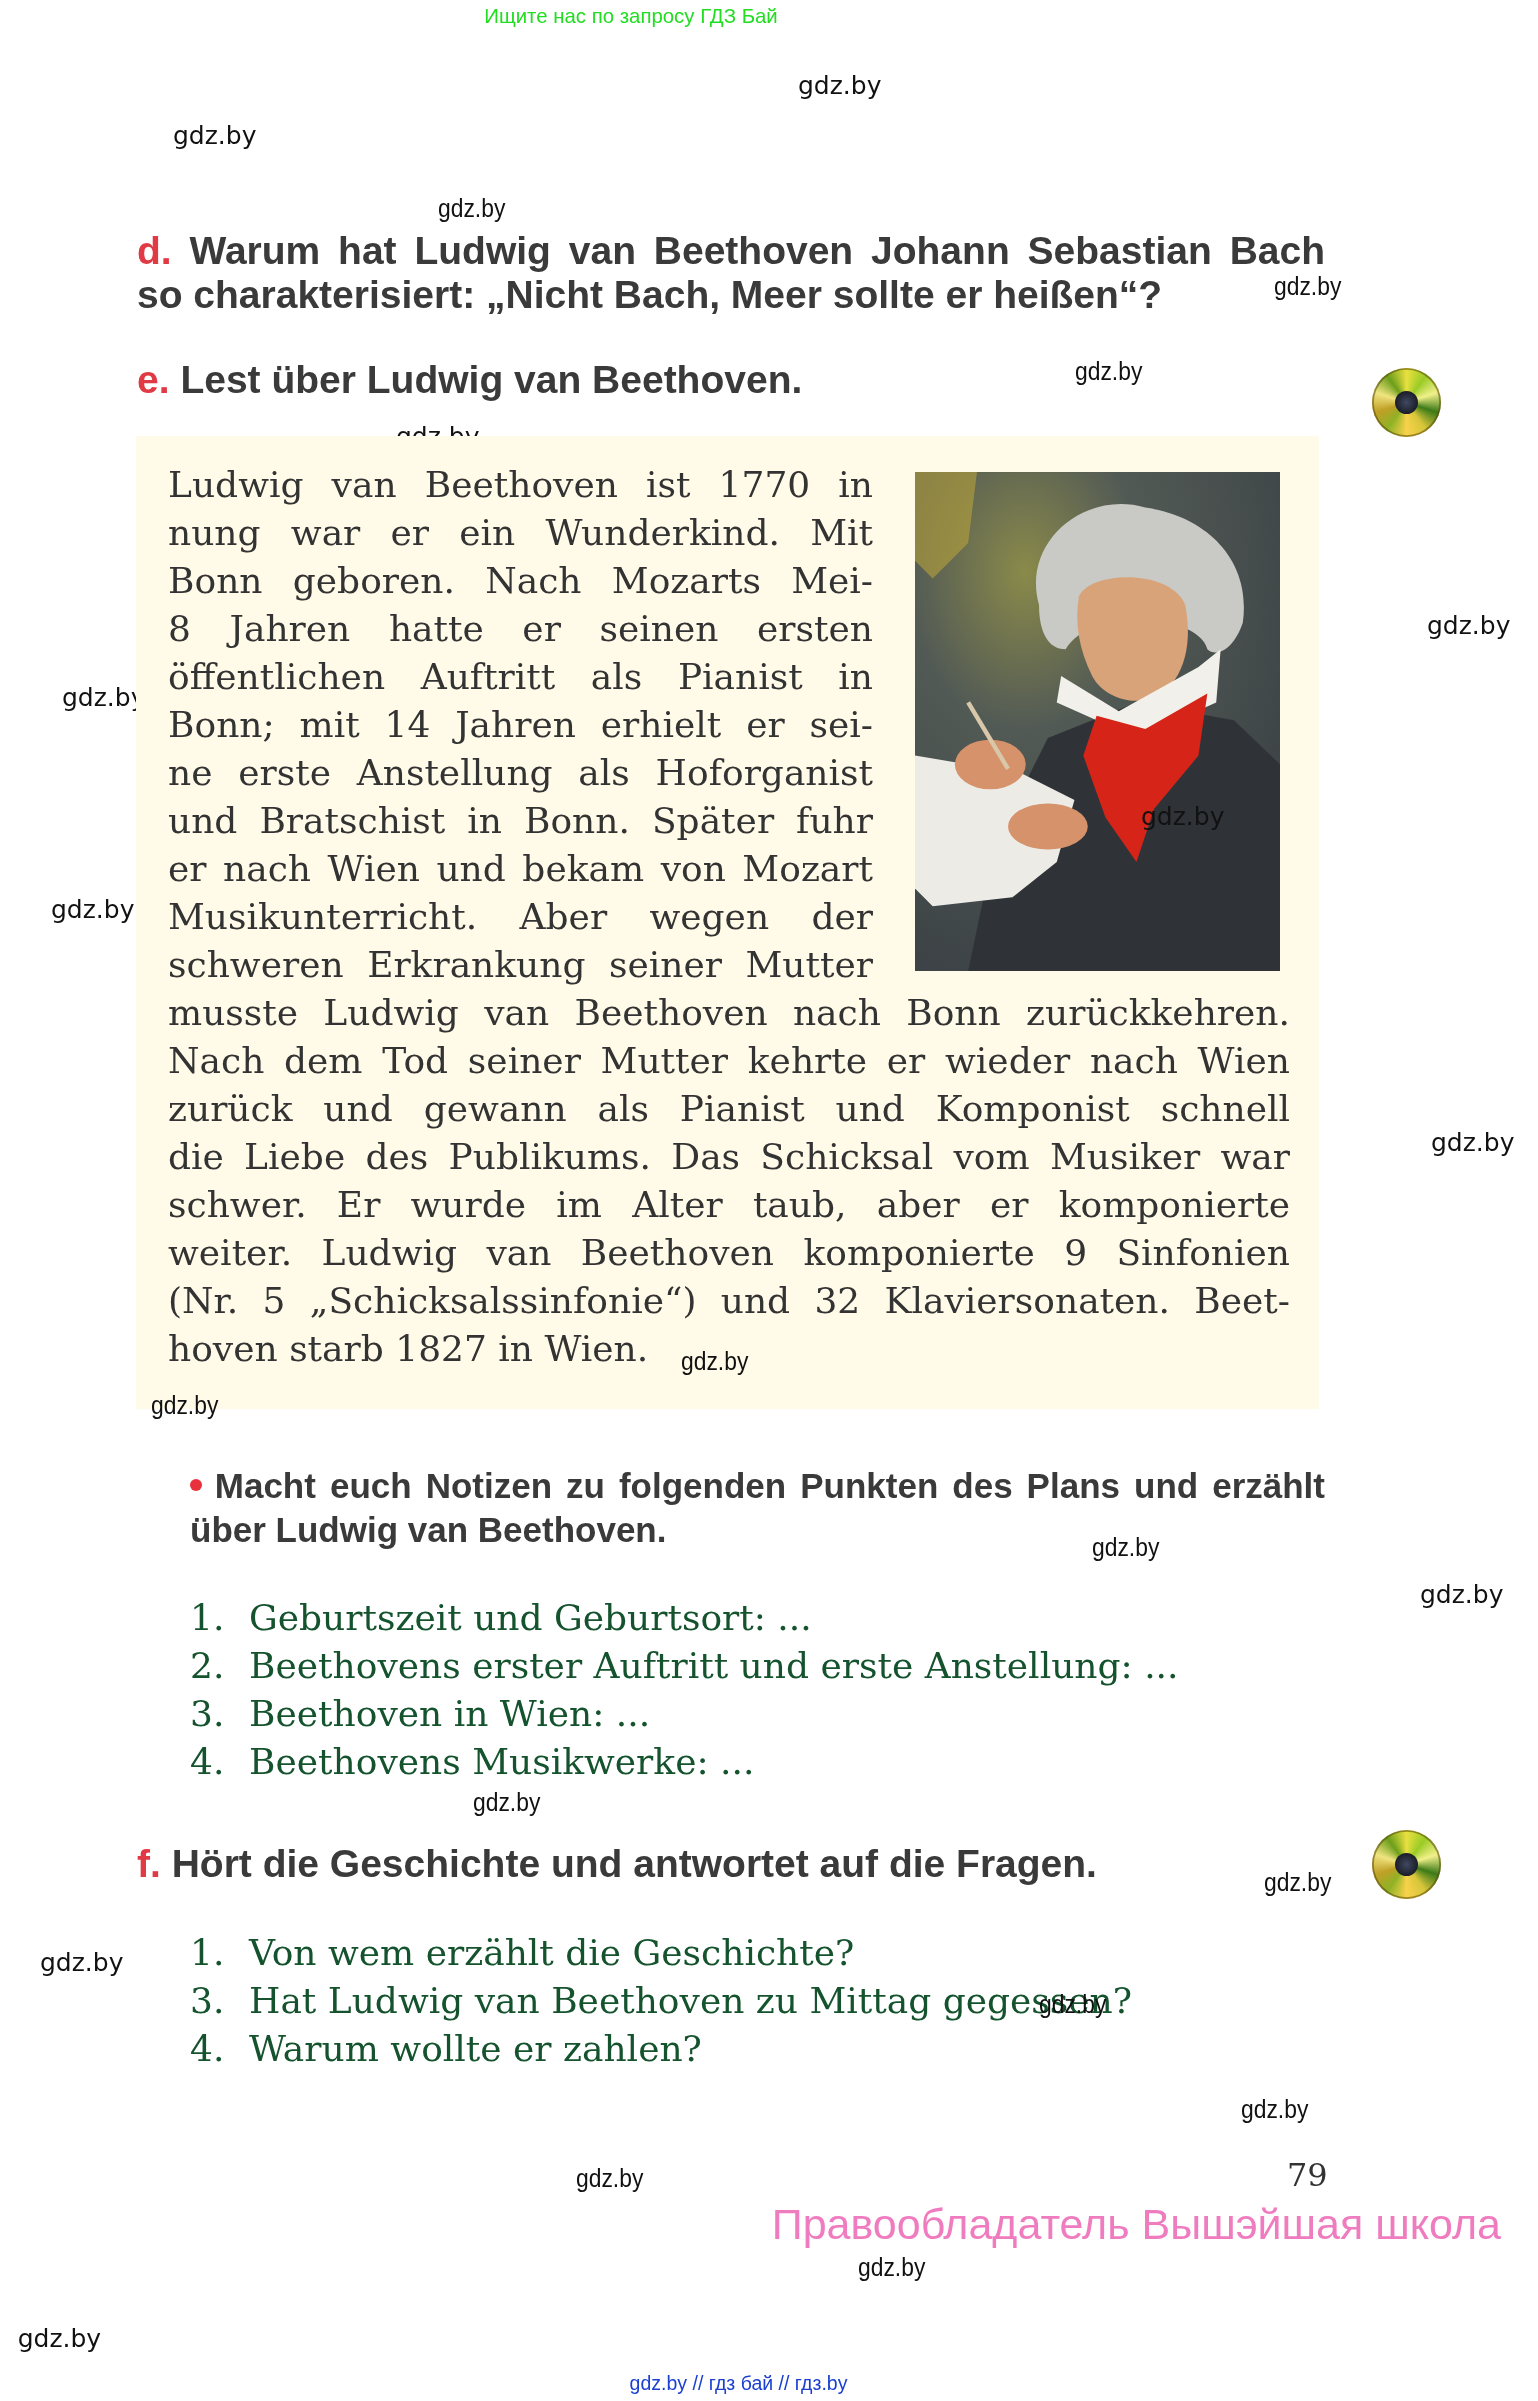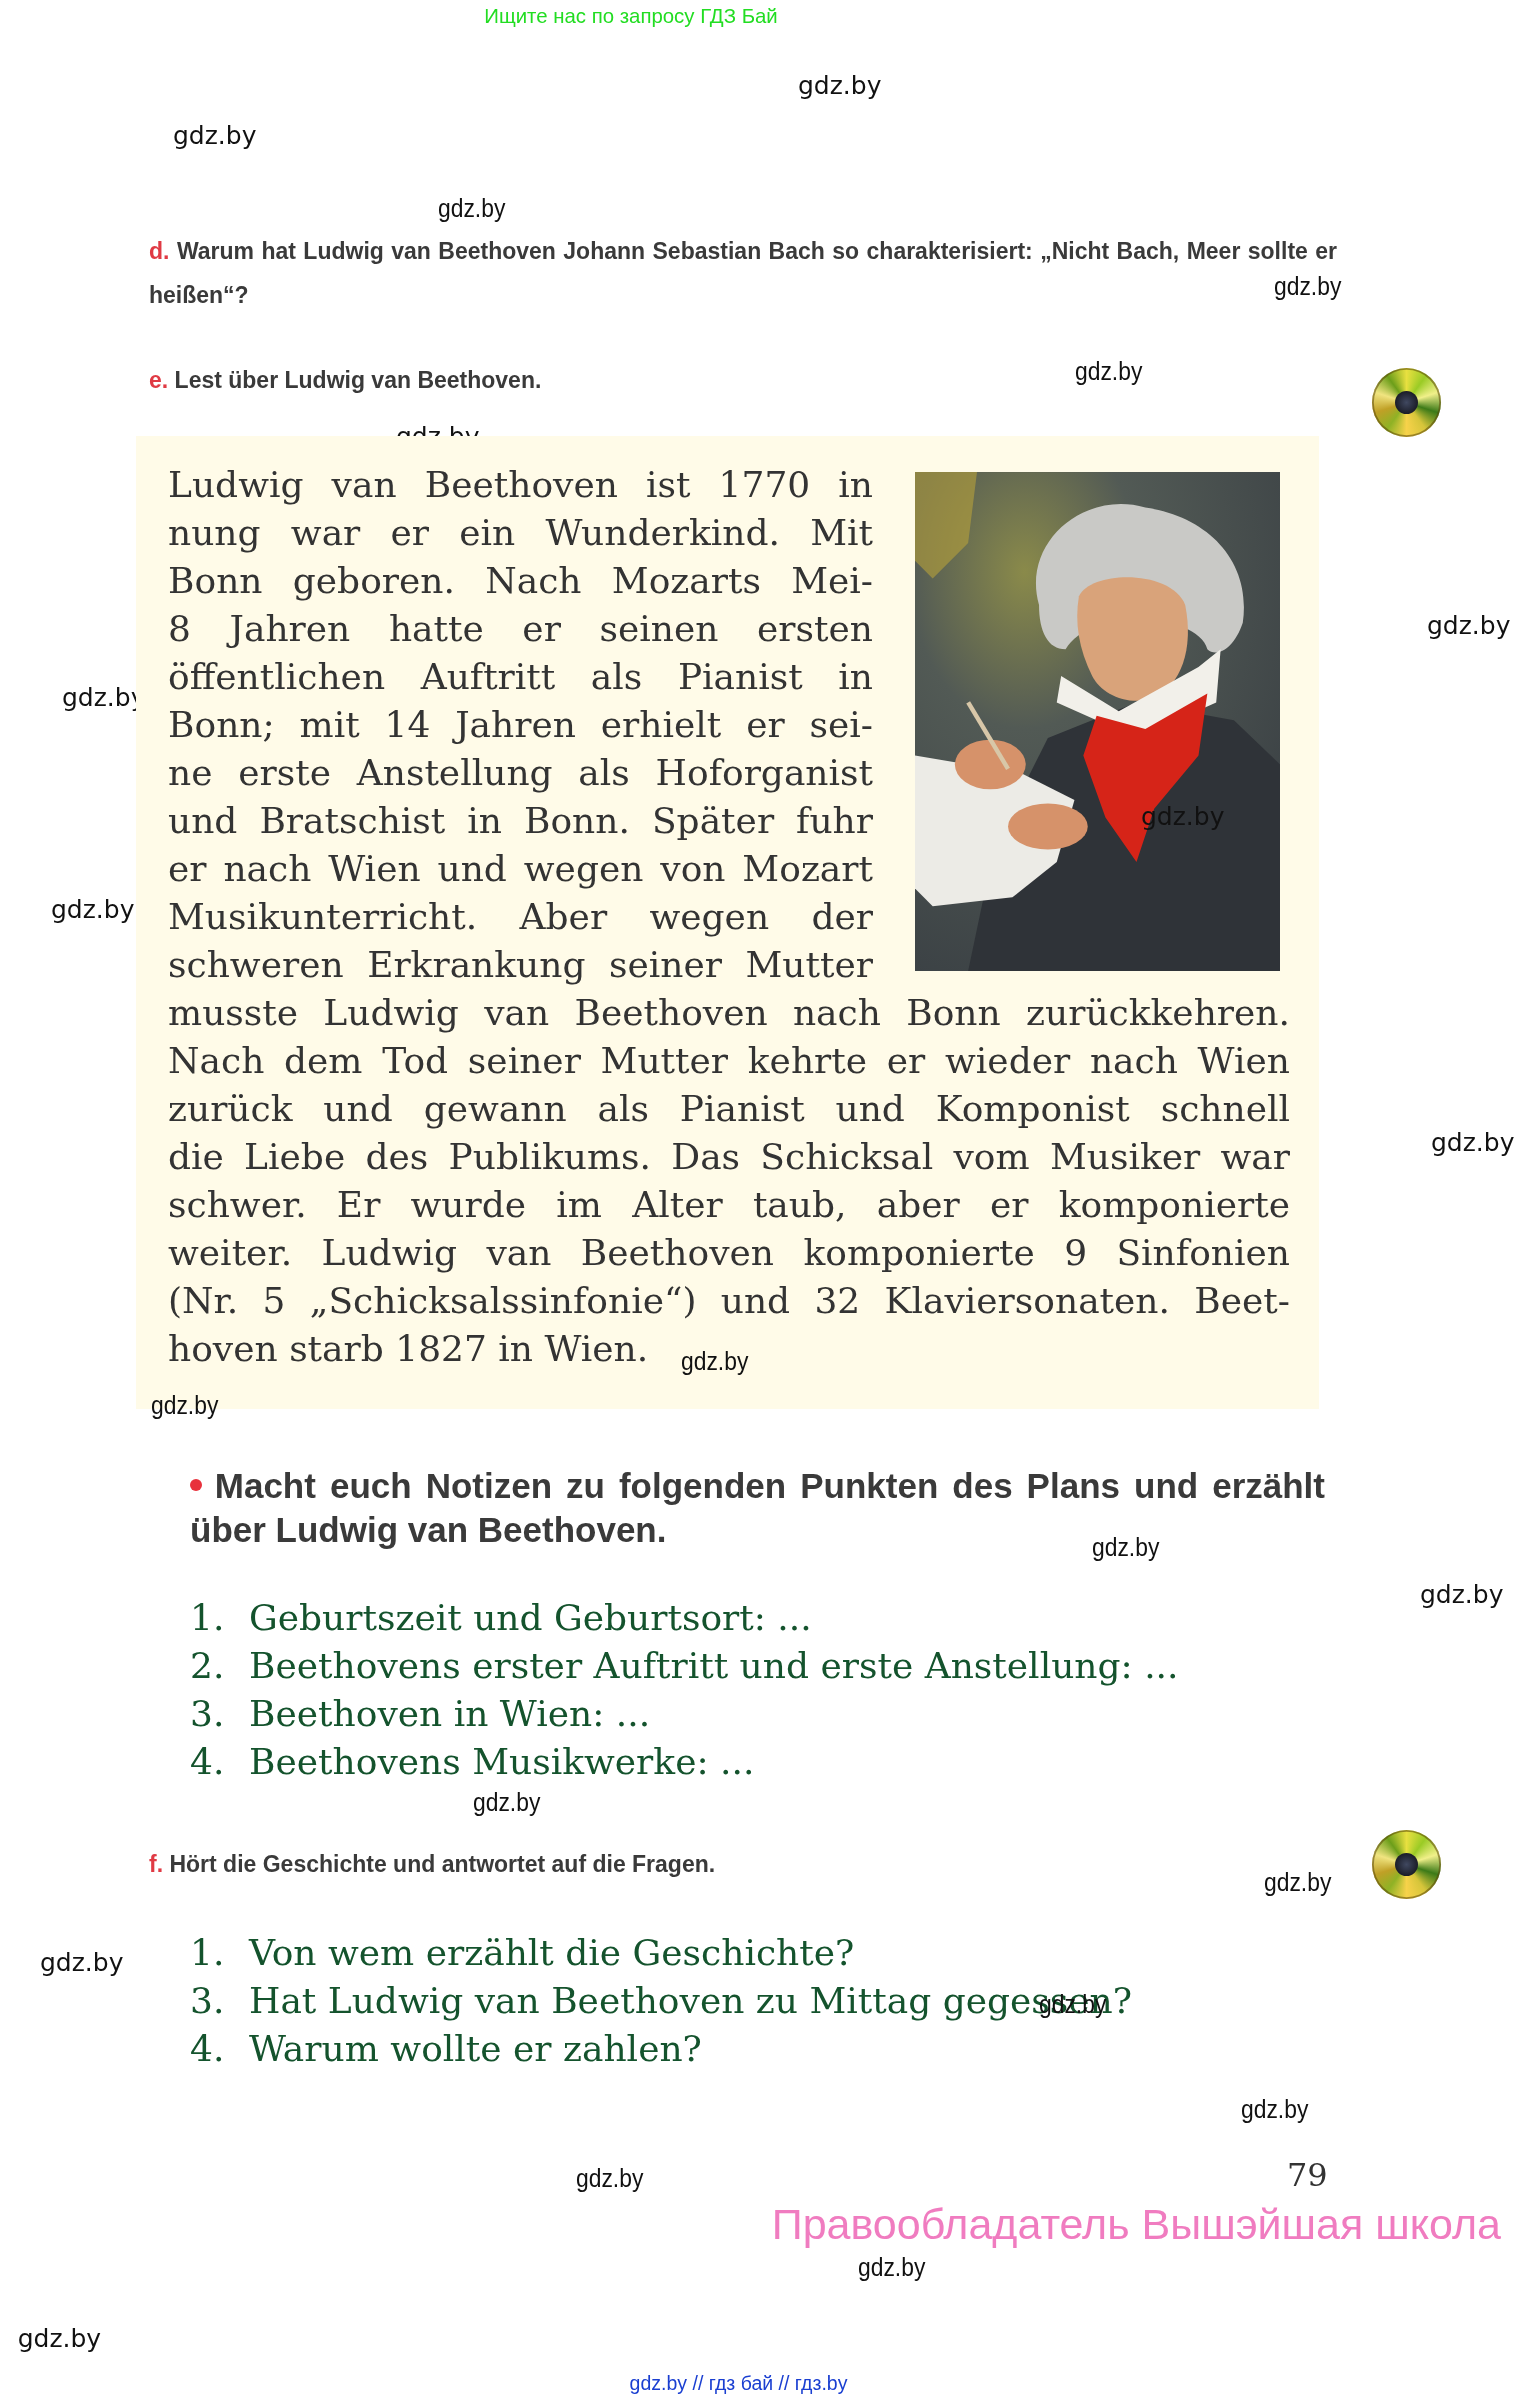--- a/index.html
+++ b/index.html
@@ -1,21 +1,21 @@
 <!DOCTYPE html>
 <html style="font-size:14px"><head>
   <meta charset="utf-8">
   <style>
     html, body { margin: 0; padding: 0; background: #ffffff; }
     body { width: 1539px; height: 2401px; position: relative; overflow: hidden; font-family: "Liberation Sans", sans-serif; color: #3a3a3a; }
     .abs { position: absolute; }
     .top-banner { left: 0; width: 1262px; top: 5.3px; text-align: center; font-size: 20.4px; color: #22dd22; font-family: "Liberation Sans", sans-serif; }
     .wm { position: absolute; font-family: "DejaVu Sans", sans-serif; font-size: 25px; color: #111; white-space: nowrap; }
     .wm.narrow { font-family: "Liberation Sans", sans-serif; font-size: 26.6px; transform: scaleX(0.86); transform-origin: left top; }
-    .task { position: absolute; left: 137px; font-family: "Liberation Sans", sans-serif; font-weight: bold; font-size: 23px; color: #3a3a3a; line-height: 44px; margin-left: 12px; }
+    .task { position: absolute; left: 137px; font-family: "Liberation Sans", sans-serif; font-weight: bold; font-size: 39px; color: #3a3a3a; line-height: 44px; }
     .task .letter { color: #e03a44; }
     .task-d { top: 229px; width: 1188px; text-align: justify; text-align-last: left; }
     .task-e { top: 358px; }
     .task-f { top: 1842px; }
     .reading-box { left: 136px; top: 436px; width: 1183px; height: 973px; background: #fffbe8; }
     .reading-text { position: absolute; left: 168px; top: 461px; width: 1122px; font-family: "DejaVu Serif", serif; font-size: 36px; line-height: 48px; color: #333; text-align: justify; }
     .reading-text .line { display: block; height: 48px; white-space: nowrap; }
     .reading-text .line.narrowl { width: 705px; text-align: justify; text-align-last: justify; white-space: normal; overflow: hidden; }
     .reading-text .line.full { width: 1122px; text-align: justify; text-align-last: justify; white-space: normal; overflow: hidden; }
     .reading-text .line.last { text-align-last: left; }
@@ -99,21 +99,21 @@
 
 <div class="reading-text">
   <span class="line narrowl">Ludwig van Beethoven ist 1770 in</span>
   <span class="line narrowl">nung war er ein Wunderkind. Mit</span>
   <span class="line narrowl">Bonn geboren. Nach Mozarts Mei-</span>
   <span class="line narrowl">8 Jahren hatte er seinen ersten</span>
   <span class="line narrowl">öffentlichen Auftritt als Pianist in</span>
   <span class="line narrowl">Bonn; mit 14 Jahren erhielt er sei-</span>
   <span class="line narrowl">ne erste Anstellung als Hoforganist</span>
   <span class="line narrowl">und Bratschist in Bonn. Später fuhr</span>
-  <span class="line narrowl">er nach Wien und wegen von Mozart</span>
+  <span class="line narrowl">er nach Wien und bekam von Mozart</span>
   <span class="line narrowl">Musikunterricht. Aber wegen der</span>
   <span class="line narrowl">schweren Erkrankung seiner Mutter</span>
   <span class="line full">musste Ludwig van Beethoven nach Bonn zurückkehren.</span>
   <span class="line full">Nach dem Tod seiner Mutter kehrte er wieder nach Wien</span>
   <span class="line full">zurück und gewann als Pianist und Komponist schnell</span>
   <span class="line full">die Liebe des Publikums. Das Schicksal vom Musiker war</span>
   <span class="line full">schwer. Er wurde im Alter taub, aber er komponierte</span>
   <span class="line full">weiter. Ludwig van Beethoven komponierte 9 Sinfonien</span>
   <span class="line full">(Nr. 5 „Schicksalssinfonie“) und 32 Klaviersonaten. Beet-</span>
   <span class="line full last">hoven starb 1827 in Wien.</span>

